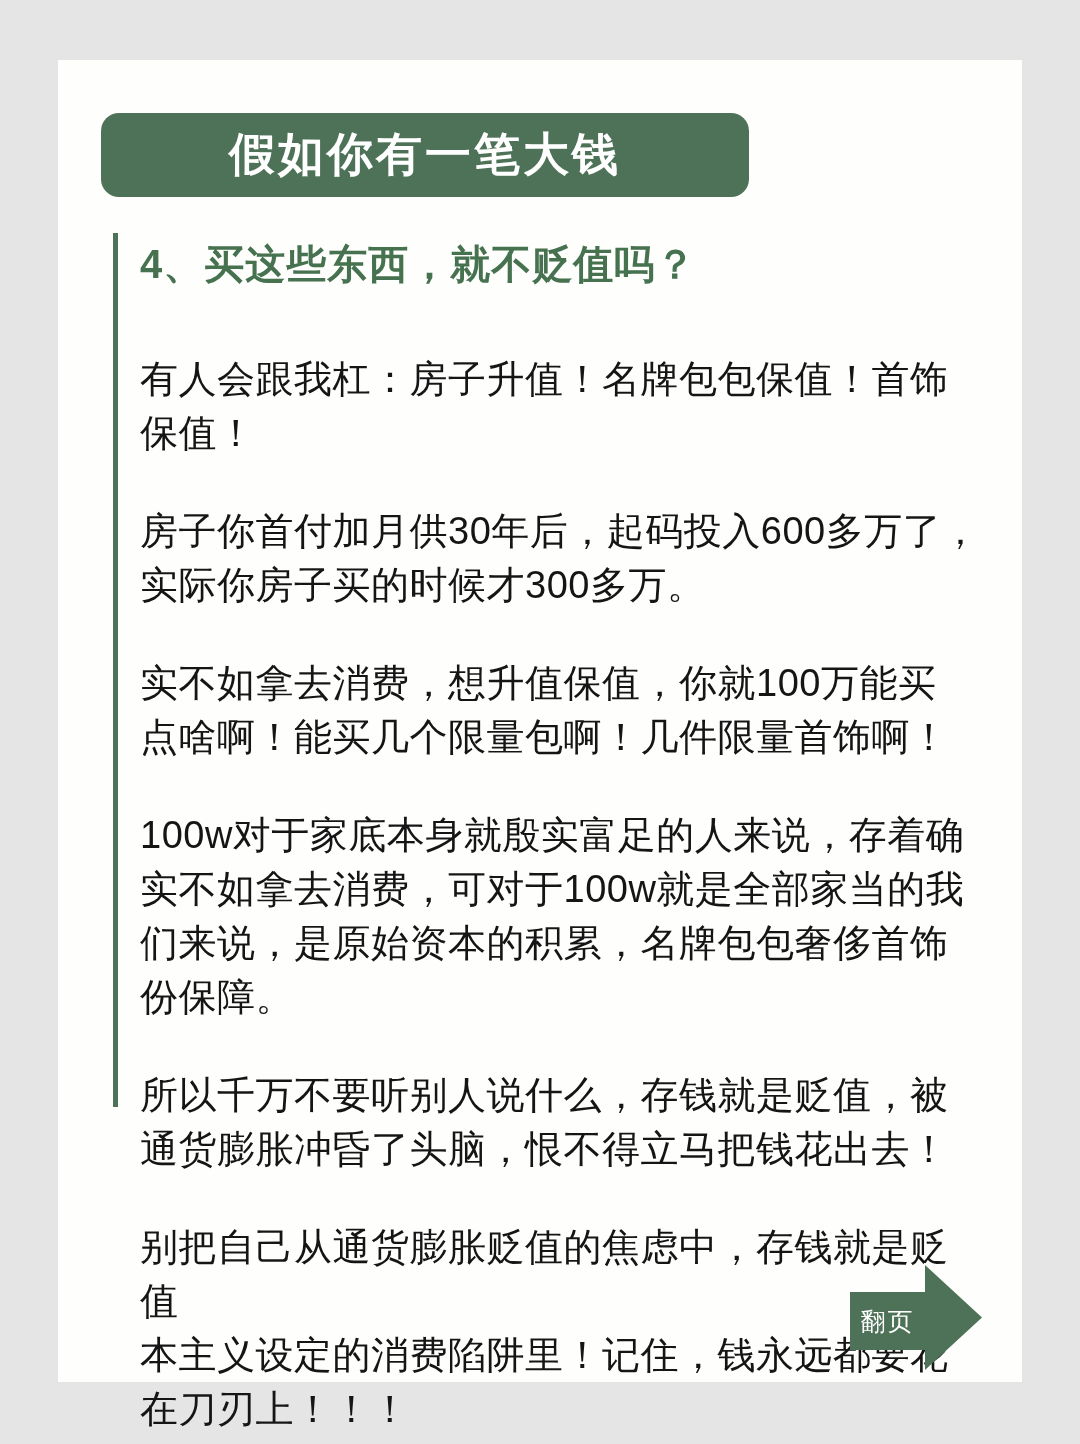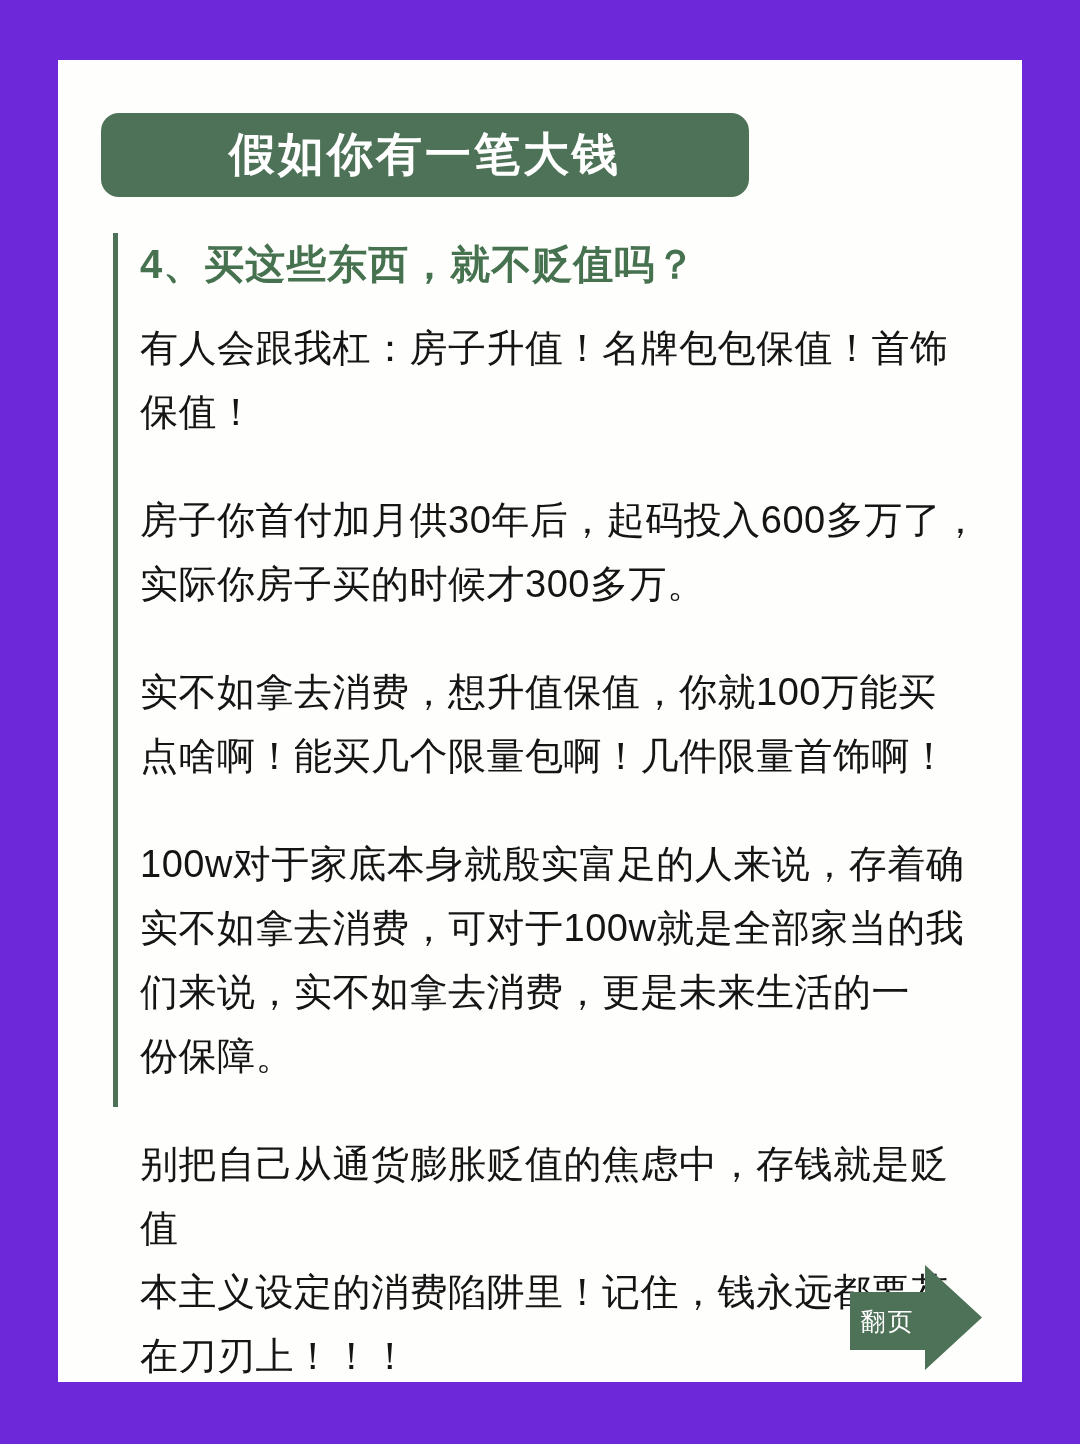--- a/index.html
+++ b/index.html
@@ -3,21 +3,21 @@
 <meta charset="utf-8">
 <style>
   html, body { margin: 0; padding: 0; }
   body {
     width: 1080px; height: 1444px;
     font-family: "Liberation Sans", "DejaVu Sans", sans-serif;
   }
   .page {
     position: relative;
     width: 1080px; height: 1444px;
-    background: #6d28d9;
+    background: #e5e5e5;
     overflow: hidden;
   }
   .card {
     position: absolute;
     left: 58px; top: 60px;
     width: 964px; height: 1322px;
     background: #fefefd;
   }
   .title-badge {
     position: absolute;
@@ -38,32 +38,32 @@
     left: 55px; top: 173px;
     width: 5px; height: 874px;
     background: #4e7257;
   }
   .content {
     position: absolute;
     left: 82px; top: 180px;
     width: 842px;
   }
   .heading {
-    margin: 0 0 28px 0;
+    margin: 0 0 64px 0;
     color: #47724f;
     font-size: 40px;
     line-height: 48px;
     font-weight: bold;
     letter-spacing: 1px;
   }
   .para {
     margin: 0 0 44px 0;
     color: #151515;
     font-size: 38px;
-    line-height: 64px;
+    line-height: 54px;
     white-space: pre-line;
     letter-spacing: 0.5px;
   }
   .pager {
     position: absolute;
     left: 792px; top: 1205px;
     width: 132px; height: 105px;
     cursor: pointer;
     border: none; background: transparent; padding: 0;
   }
@@ -93,22 +93,24 @@
     <div class="content">
       <h2 class="heading">4、买这些东西，就不贬值吗？</h2>
       <p class="para">有人会跟我杠：房子升值！名牌包包保值！首饰
 保值！</p>
       <p class="para">房子你首付加月供30年后，起码投入600多万了，
 实际你房子买的时候才300多万。</p>
       <p class="para">实不如拿去消费，想升值保值，你就100万能买
 点啥啊！能买几个限量包啊！几件限量首饰啊！</p>
       <p class="para">100w对于家底本身就殷实富足的人来说，存着确
 实不如拿去消费，可对于100w就是全部家当的我
-们来说，实不如拿去消费，更是未来生活的一
+们来说，是原始资本的积累，名牌包包奢侈首饰
 份保障。</p>
+      <p class="para">所以千万不要听别人说什么，存钱就是贬值，被
+通货膨胀冲昏了头脑，恨不得立马把钱花出去！</p>
       <p class="para">别把自己从通货膨胀贬值的焦虑中，存钱就是贬值
 本主义设定的消费陷阱里！记住，钱永远都要花
 在刀刃上！！！</p>
     </div>
 
     <div class="pager">
       <svg width="132" height="105" viewBox="0 0 132 105">
         <polygon points="0,27 75,27 75,0 132,52.5 75,105 75,85 0,85" fill="#4e7257"></polygon>
       </svg>
       <span class="pager-label">翻页</span>

